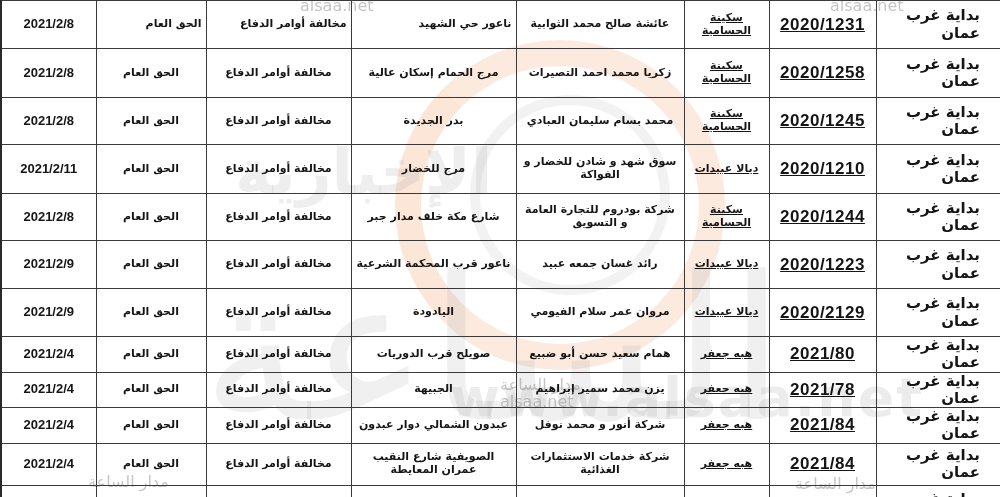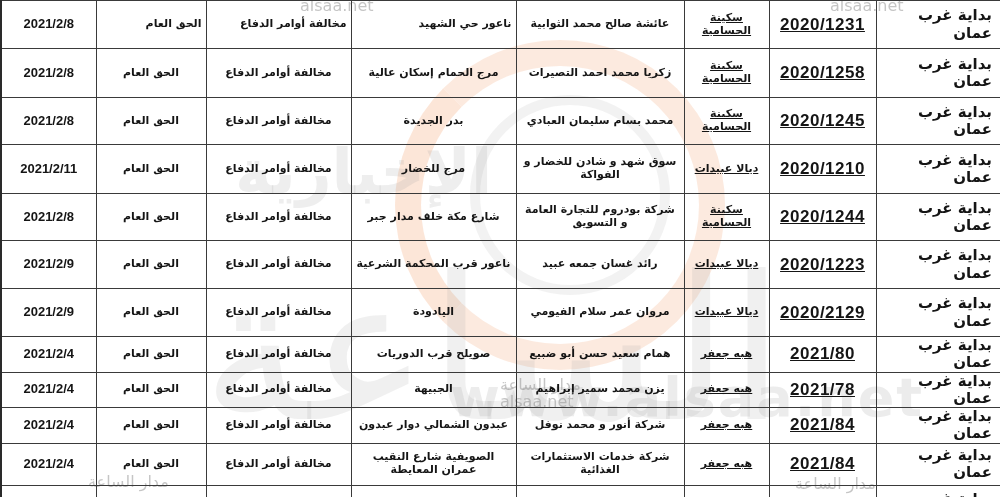--- a/index.html
+++ b/index.html
@@ -10,21 +10,21 @@
   .wm-ring2 { left: 470px; top: 95px; width: 200px; height: 200px; border-radius: 50%;
               border: 10px solid rgba(150,150,150,0.12); box-sizing: border-box; }
   .wm-big { left: 202px; top: 250px; font-size: 200px; font-weight: normal; color: rgba(160,160,160,0.16); line-height: 1; font-family: "DejaVu Sans", sans-serif; }
   .wm-mid { left: 215px; top: 135px; font-size: 62px; font-weight: bold; color: rgba(160,160,160,0.18); font-family: "DejaVu Sans", sans-serif; margin-left: 20px; }
   .wm-small { font-size: 16px; color: rgba(150,150,150,0.55); font-family: "DejaVu Sans", sans-serif; }
   .wm-url { font-size: 54px; font-weight: bold; color: rgba(170,170,170,0.22); left: 450px; top: 366px; font-family: "DejaVu Sans", sans-serif; letter-spacing: 2px; }
 
   table { position: absolute; left: 0; top: 0; z-index: 1; border-collapse: collapse; table-layout: fixed; width: 1000px; direction: rtl; }
   td { border: 1px solid #3a3a3a; padding: 0 4px; text-align: center; vertical-align: middle;
        color: #151515; font-size: 11px; font-weight: bold; line-height: 1.15; overflow: hidden; white-space: normal; }
-  td.court { font-size: 15px; text-align: right; padding-right: 8px; }
+  td.court { font-size: 15px; text-align: right; padding-right: 20px; }
   td.caseno { font-size: 17px; font-family: "Liberation Sans", sans-serif; letter-spacing: 0.5px; text-decoration: underline; }
   td.date { font-size: 13px; font-family: "Liberation Sans", sans-serif; }
   td.judge { font-size: 11px; text-decoration: underline; }
   tr.first td.violation, tr.first td.plaintiff, tr.first td.address, tr.first td.date { text-align: right; }
   tr.first td.date { text-align: center; }
   table { border-left: 2px solid #2a2a2a; border-right: 2px solid #2a2a2a; }
 </style>
 </head>
 <body>
 

